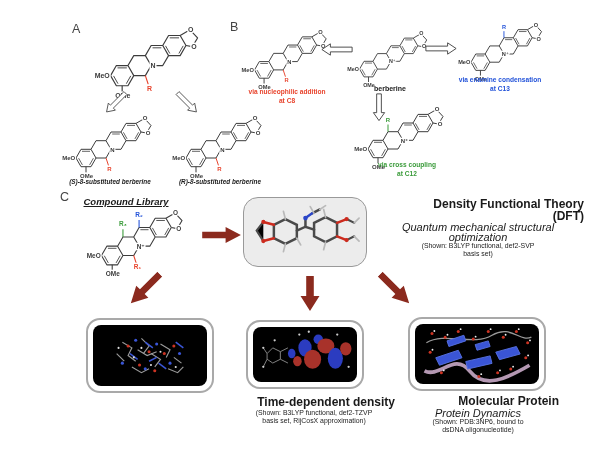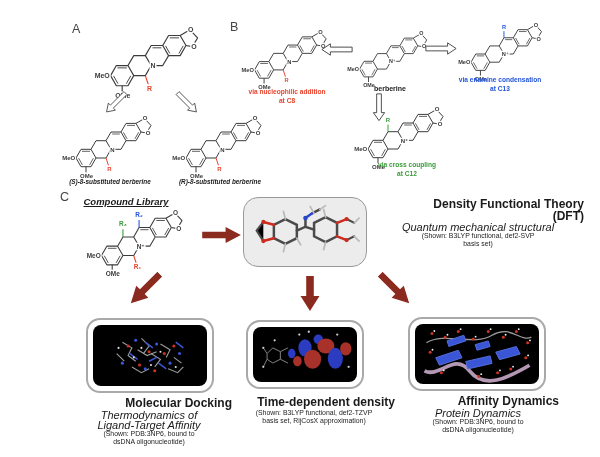--- a/index.html
+++ b/index.html
@@ -229,20 +229,21 @@
         <circle cx="106" cy="22" r="2.2"></circle>
           <circle cx="106" cy="44" r="2.2"></circle>
       </g>
     </svg>
   </div>
 
   <div class="cap" style="left:372px;top:199px;width:212px">
     <div class="blocktitle">Density Functional Theory</div>
     <div class="blocktitle">(DFT)</div>
     <div class="blocksub">Quantum mechanical structural</div>
+    <div class="blocksub">optimization</div>
     <div class="blocknote">(Shown: B3LYP functional, def2-SVP</div>
     <div class="blocknote">basis set)</div>
   </div>
 
   <svg class="abs" style="left:124px;top:278px;transform:rotate(135deg)" width="42" height="22" viewBox="0 0 44 20">
       <use href="#fillR"></use>
     </svg>
   <svg class="abs" style="left:299px;top:276px" width="22" height="36" viewBox="0 0 22 38">
       <use href="#fillD"></use>
     </svg>
@@ -290,27 +291,20 @@
         <g fill="#dddddd">
           <circle cx="50" cy="24" r="1.1"></circle>
             <circle cx="70" cy="28" r="1.1"></circle>
             <circle cx="42" cy="34" r="1.1"></circle>
           <circle cx="60" cy="42" r="1.1"></circle>
             <circle cx="86" cy="44" r="1.1"></circle>
             <circle cx="26" cy="24" r="1.1"></circle>
         </g>
       </svg>
     </div>
-  </div>
-  <div class="cap" style="left:66px;top:398px;width:166px">
-    <div class="blocktitle">Molecular Docking</div>
-    <div class="blocksub">Thermodynamics of</div>
-    <div class="blocksub">Ligand-Target Affinity</div>
-    <div class="blocknote">(Shown: PDB:3NP6, bound to</div>
-    <div class="blocknote">dsDNA oligonucleotide)</div>
   </div>
 
   <div class="frame" style="left:246px;top:320px;width:118px;height:69px">
     <div class="blackimg">
       <svg width="104" height="55" viewBox="0 0 108 58">
         <g stroke="#888888" stroke-width="1" fill="none">
           <path d="M14,28 L20,22 L28,26 L28,34 L20,38 L14,34 Z"></path>
           <path d="M28,26 L36,22"></path>
             <path d="M28,34 L36,38"></path>
           <path d="M10,22 L14,28"></path>
@@ -387,19 +381,19 @@
               <circle cx="68.5" cy="53.5" r="1"></circle>
               <circle cx="102.5" cy="45.5" r="1"></circle>
             <circle cx="118.5" cy="33.5" r="1"></circle>
               <circle cx="88.5" cy="49.5" r="1"></circle>
           </g>
         </g>
       </svg>
     </div>
   </div>
   <div class="cap" style="left:397px;top:396px;width:162px">
-    <div class="blocktitle">Affinity Dynamics</div>
+    <div class="blocktitle">Molecular Protein</div>
     <div class="blocksub">Protein Dynamics</div>
     <div class="blocknote">(Shown: PDB:3NP6, bound to</div>
     <div class="blocknote">dsDNA oligonucleotide)</div>
   </div>
 
 </div>
 
 </body></html>

